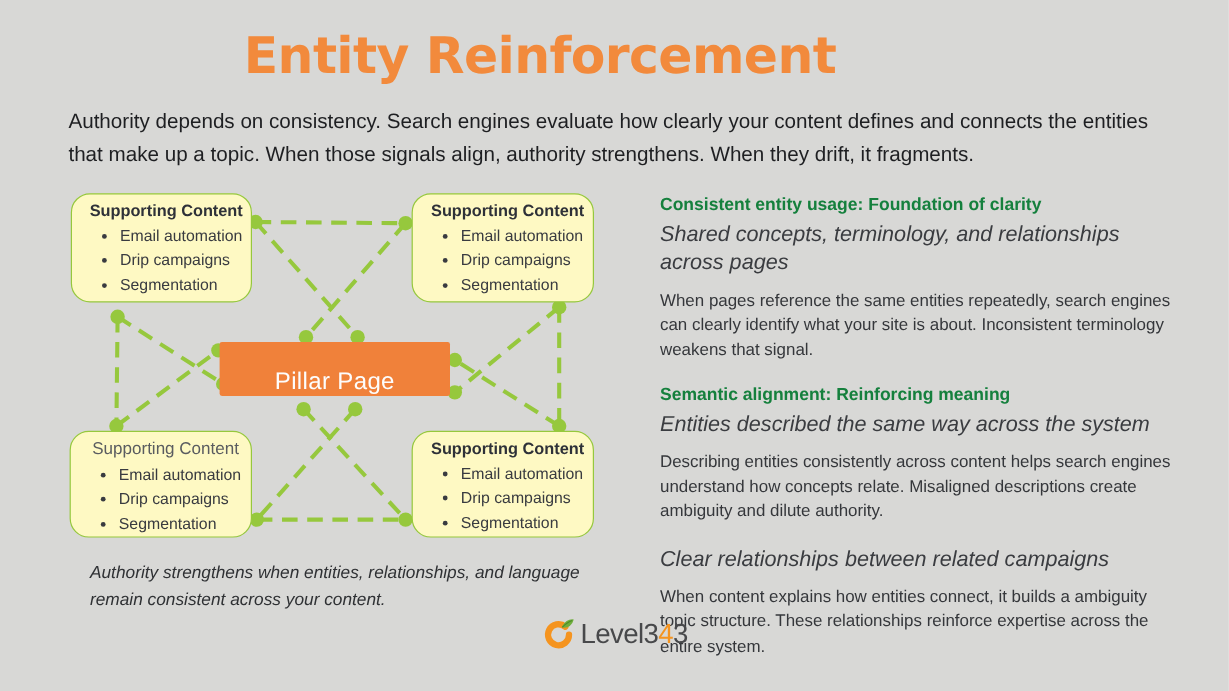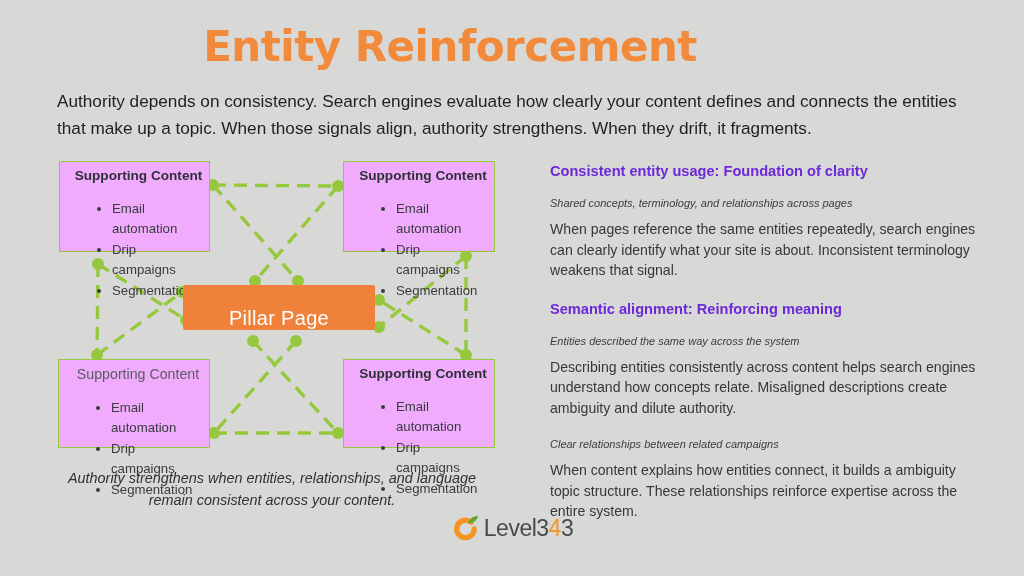--- a/index.html
+++ b/index.html
@@ -6,40 +6,40 @@
   body{font-family:"Liberation Sans",sans-serif;}
   .page{position:relative;width:1024px;height:576px;background:#d8d8d6;overflow:hidden;}
 
   .title{position:absolute;left:0;top:22px;width:900px;text-align:center;margin:0;
          font-family:"DejaVu Sans",sans-serif;font-weight:800;font-size:42px;
          letter-spacing:-0.5px;color:#f28a3c;}
   .intro{position:absolute;left:57px;top:88px;width:905px;margin:0;
          font-size:17.2px;line-height:1.55;color:#1e1f22;}
 
   
-  .sbox{position:absolute;background:#f0abfc;border:1.6px solid #96c83d;border-radius:0;
+  .sbox{position:absolute;background:#fef9c3;border:1.6px solid #96c83d;border-radius:16px;
         box-sizing:border-box;padding:6px 0 4px 8px;z-index:2;}
   .sbox h4{margin:0 0 1px 0;text-align:center;font-size:13.6px;color:#2e3138;font-weight:700;}
   .sbox.regular h4{font-weight:400;color:#5a5c60;font-size:14.2px;}
-  .sbox ul{margin:16px;padding:0 0 0 28px;}
+  .sbox ul{margin:4px;padding:0 0 0 28px;}
   .sbox li{font-size:13.2px;color:#393b40;line-height:1.55;}
   .pillar{position:absolute;left:183px;top:285px;width:192px;height:45px;background:#f0813a;
           display:flex;align-items:flex-end;justify-content:center;z-index:2;border-radius:2px;}
   .pillar span{color:#fdfdfd;font-size:20px;letter-spacing:0.3px;}
 
   .connectors{position:absolute;left:0;top:0;z-index:1;pointer-events:none;}
 
-  .caption{position:absolute;left:48px;top:468px;width:448px;margin:0;text-align:center;
+  .caption{position:absolute;left:75px;top:468px;width:448px;margin:0;
            font-style:italic;font-size:14.4px;line-height:1.5;color:#2f3134;}
 
   
   .col{position:absolute;left:550px;top:162px;width:428px;}
   .section{margin:0 0 19px 0;}
-  .section h3{margin:0;font-size:14.6px;font-weight:700;color:#6d28d9;line-height:1.3;}
-  .section .sub{margin:15px 0 9px 0;font-style:italic;font-size:11px;color:#3a3c40;line-height:1.3;}
+  .section h3{margin:0;font-size:14.6px;font-weight:700;color:#15803d;line-height:1.3;}
+  .section .sub{margin:3px 0 9px 0;font-style:italic;font-size:18px;color:#3a3c40;line-height:1.3;}
   .section .body{margin:0;font-size:14.1px;color:#35373b;line-height:1.45;}
 
   
   .footer{position:absolute;left:0;top:514px;width:1024px;display:flex;
           align-items:center;justify-content:center;gap:5px;}
   .logo-text{font-size:23px;letter-spacing:-0.5px;color:#48494b;font-weight:500;
              font-family:"Liberation Sans",sans-serif;}
   .logo-text .accent{color:#f5941f;}
 </style>
 </head>

